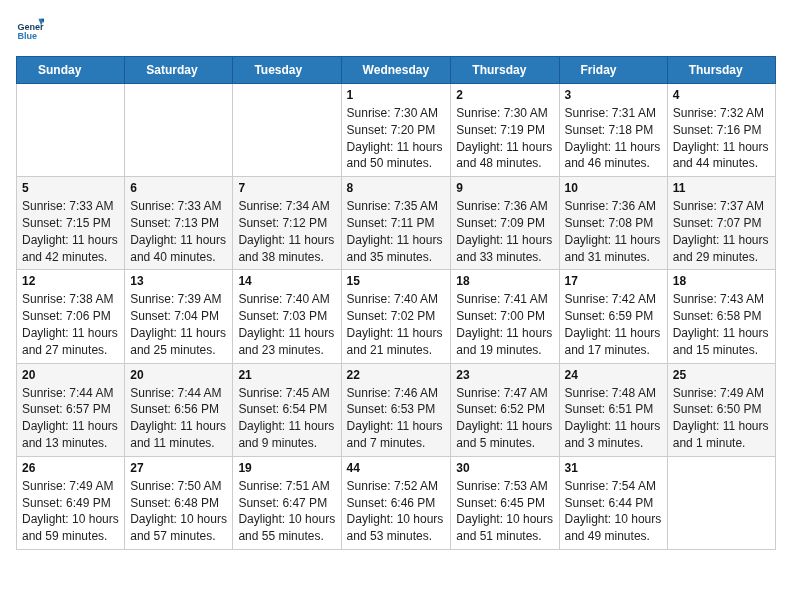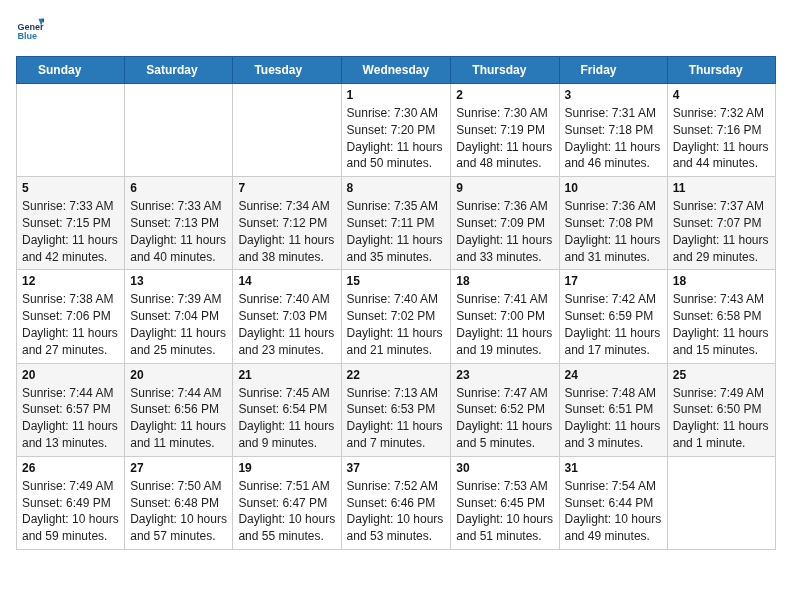--- a/index.html
+++ b/index.html
@@ -253,21 +253,21 @@
 Daylight: 11 hours and 11 minutes.</div>
         </td>
         <td>
           <div class="day-num">21</div>
           <div class="day-info">Sunrise: 7:45 AM
 Sunset: 6:54 PM
 Daylight: 11 hours and 9 minutes.</div>
         </td>
         <td>
           <div class="day-num">22</div>
-          <div class="day-info">Sunrise: 7:13 AM
+          <div class="day-info">Sunrise: 7:46 AM
 Sunset: 6:53 PM
 Daylight: 11 hours and 7 minutes.</div>
         </td>
         <td>
           <div class="day-num">23</div>
           <div class="day-info">Sunrise: 7:47 AM
 Sunset: 6:52 PM
 Daylight: 11 hours and 5 minutes.</div>
         </td>
         <td>
@@ -296,21 +296,21 @@
 Sunset: 6:48 PM
 Daylight: 10 hours and 57 minutes.</div>
         </td>
         <td>
           <div class="day-num">19</div>
           <div class="day-info">Sunrise: 7:51 AM
 Sunset: 6:47 PM
 Daylight: 10 hours and 55 minutes.</div>
         </td>
         <td>
-          <div class="day-num">37</div>
+          <div class="day-num">44</div>
           <div class="day-info">Sunrise: 7:52 AM
 Sunset: 6:46 PM
 Daylight: 10 hours and 53 minutes.</div>
         </td>
         <td>
           <div class="day-num">30</div>
           <div class="day-info">Sunrise: 7:53 AM
 Sunset: 6:45 PM
 Daylight: 10 hours and 51 minutes.</div>
         </td>

